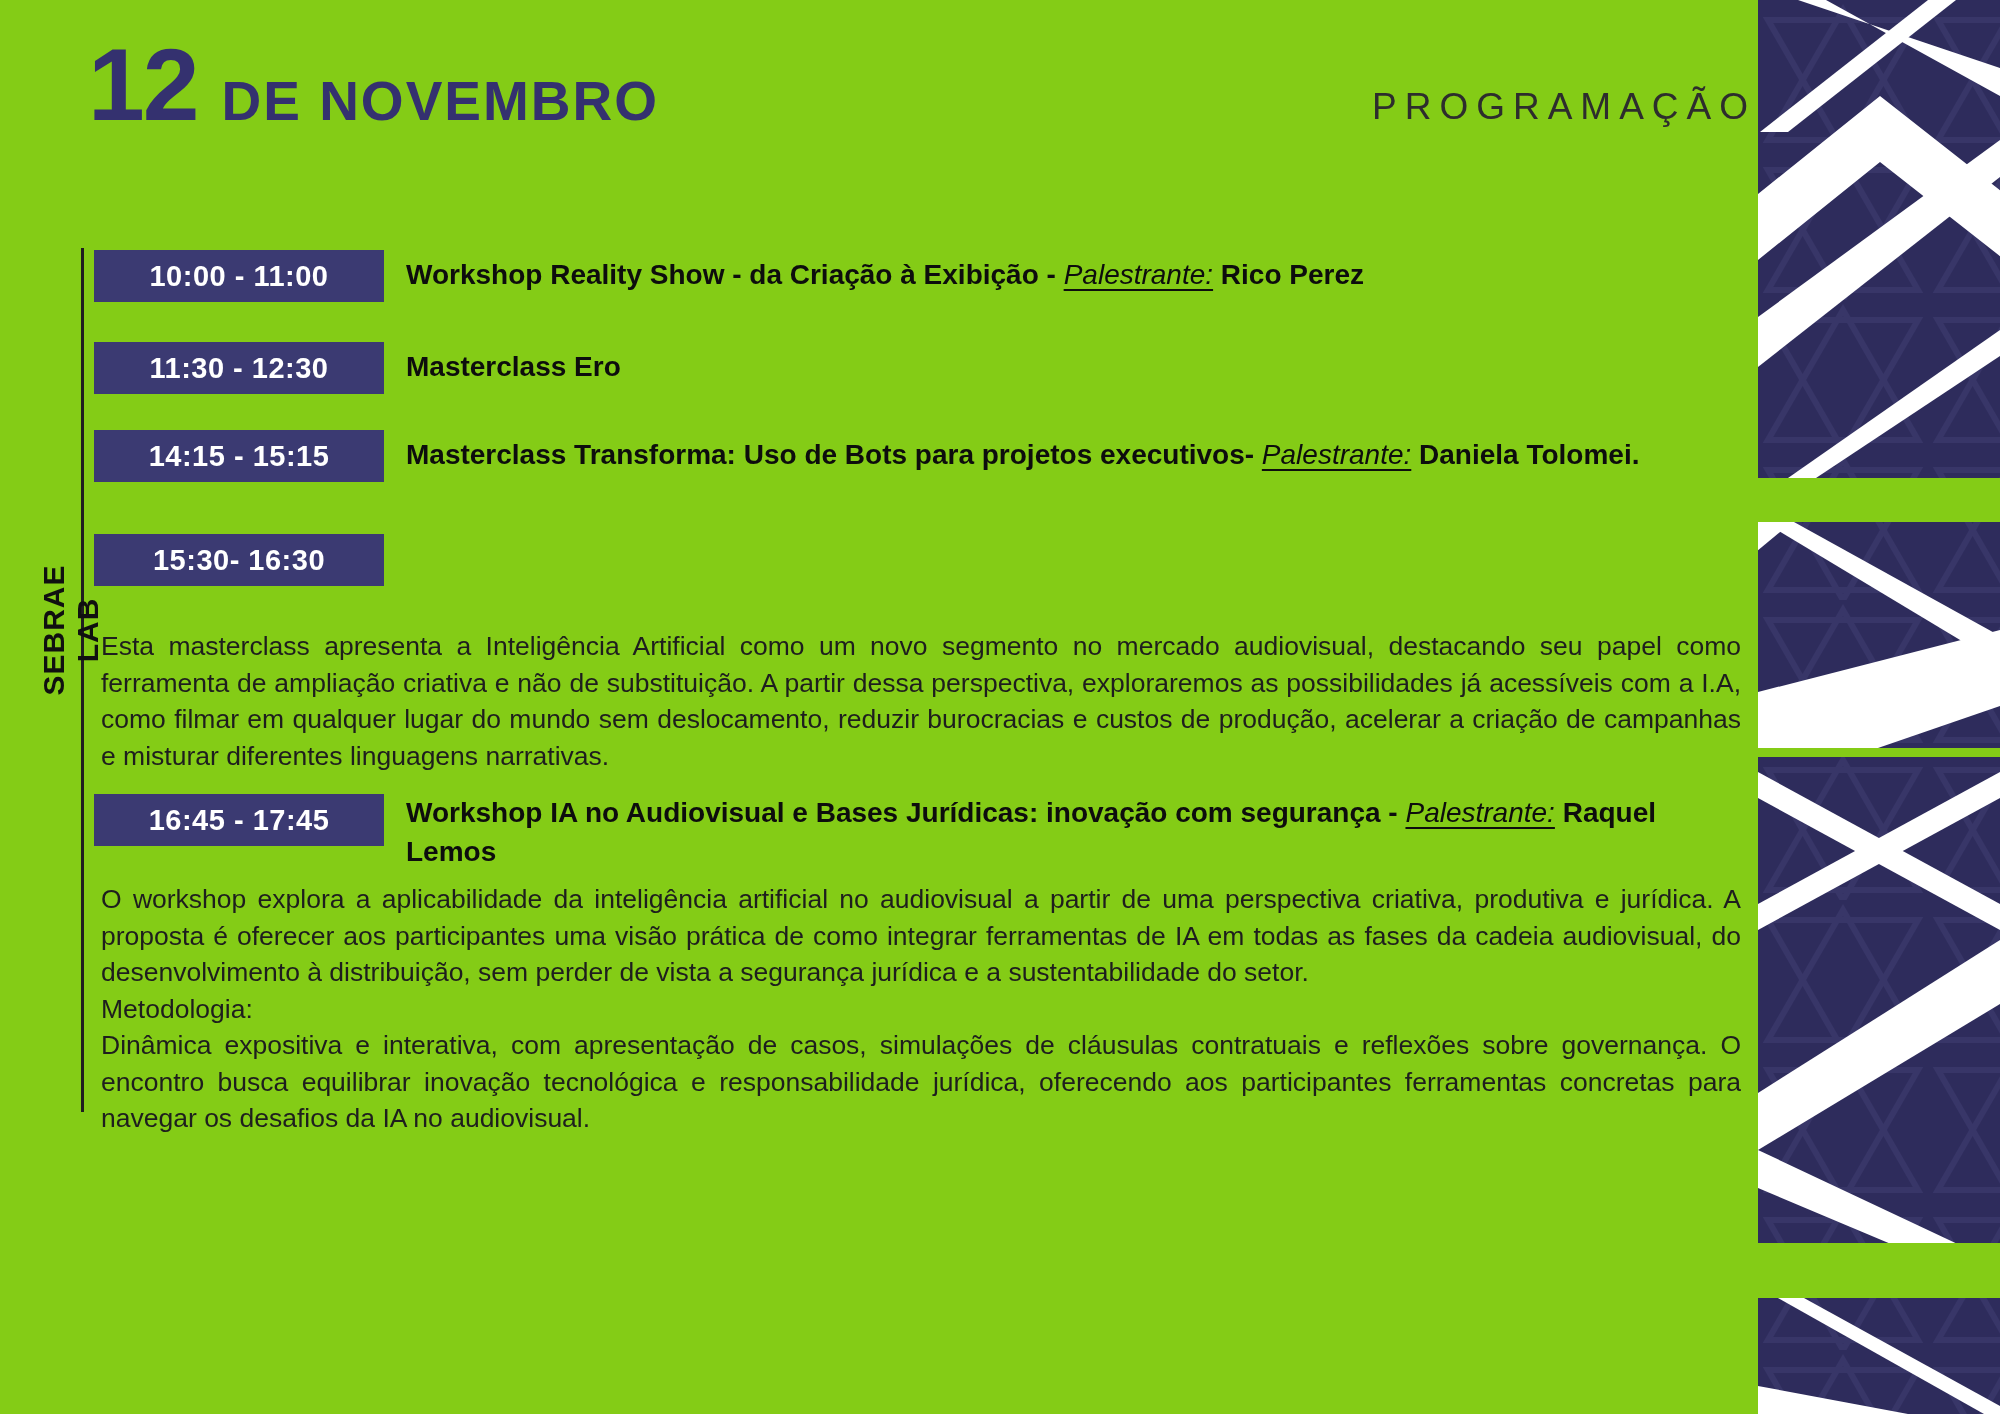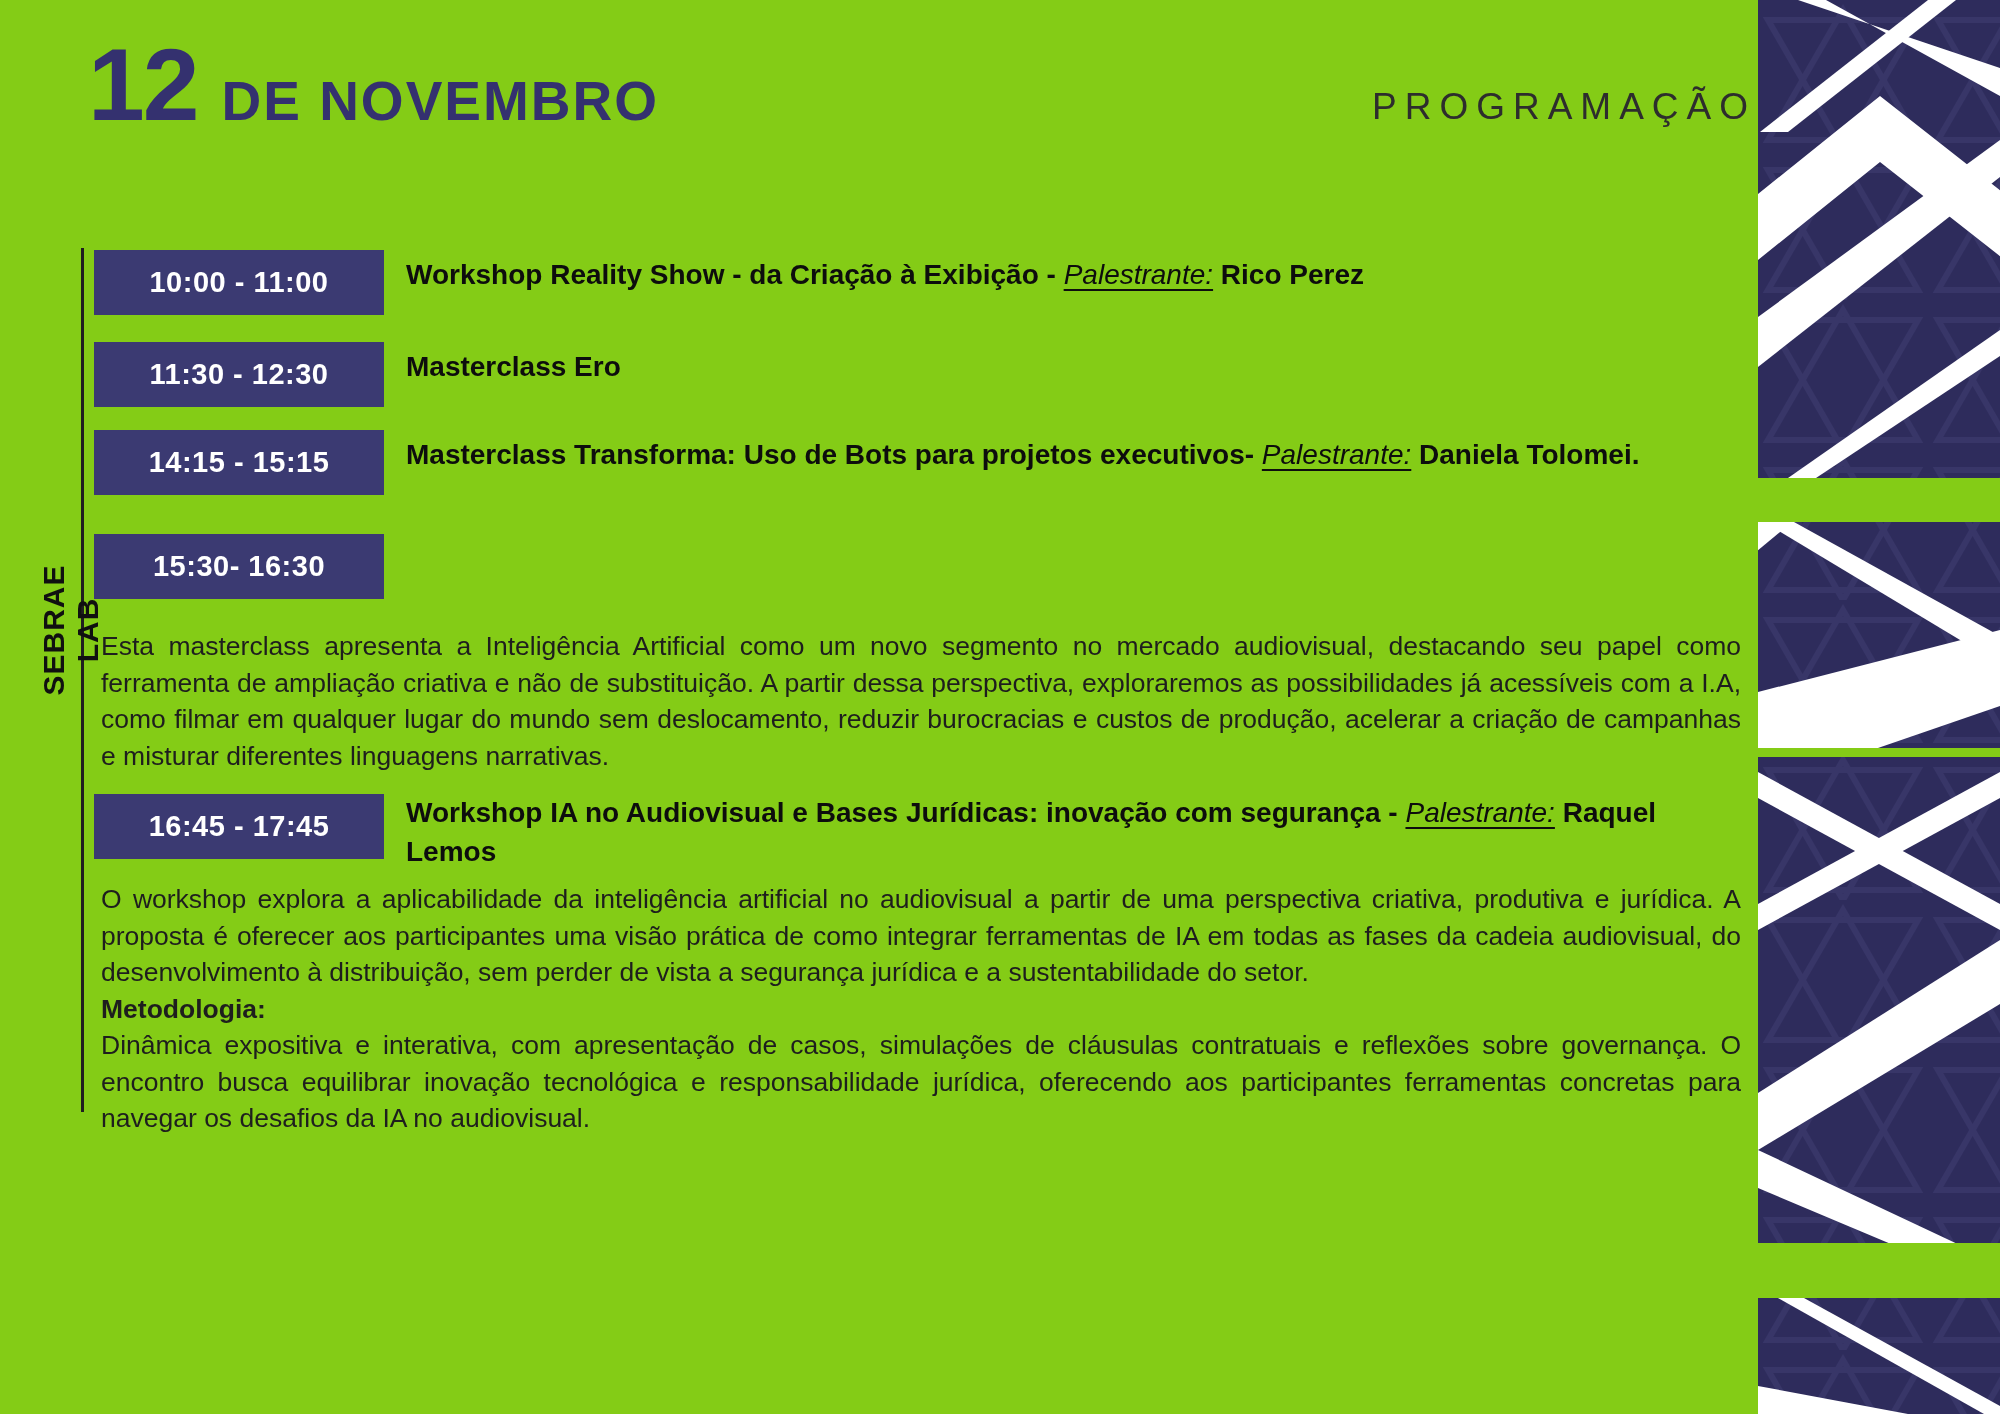--- a/index.html
+++ b/index.html
@@ -14,41 +14,41 @@
   .program-label{position:absolute;left:1372px;top:86px;font-size:37px;letter-spacing:8px;
                  color:#2d2d2d;font-weight:400;}
 
   
   .vrule{position:absolute;left:81px;top:248px;width:3px;height:864px;background:#1f1f1f;}
   .side-label{position:absolute;left:-46px;top:613px;width:200px;height:34px;line-height:34px;
               transform:rotate(-90deg);font-size:30px;font-weight:700;color:#101010;
               letter-spacing:1px;text-align:center;}
 
   
-  .badge{position:absolute;left:94px;width:290px;height:65px;background:#3b3a72;color:#ffffff;
+  .badge{position:absolute;left:94px;width:290px;height:52px;background:#3b3a72;color:#ffffff;
          font-size:29px;font-weight:700;letter-spacing:.5px;
          display:flex;align-items:center;justify-content:center;}
   .stitle{position:absolute;left:406px;font-size:28px;font-weight:700;color:#0d0d0d;
           line-height:50px;white-space:nowrap;}
   .stitle.multi{white-space:normal;line-height:39px;padding-top:5px;}
   .pl{font-style:italic;font-weight:400;text-decoration:underline;
       text-decoration-thickness:2px;text-underline-offset:5px;}
 
   .b1{top:250px}.t1{top:250px}
   .b2{top:342px}.t2{top:342px}
   .b3{top:430px}.t3{top:430px}
   .b4{top:534px}.t4{top:528px;width:1345px;}
   .b5{top:794px}.t5{top:788px;width:1300px;}
 
   .desc{position:absolute;left:101px;width:1640px;font-size:26.5px;line-height:36.5px;
         color:#1e1e1e;text-align:justify;}
   .d1{top:628px}
   .d2{top:881px}
   .desc p{margin:0;}
-  .desc .met{text-align:left;font-weight:bold;}
+  .desc .met{text-align:left;}
 
   
   .band{position:absolute;left:1758px;top:0;width:242px;height:1414px;display:block;}
 </style>
 </head>
 <body>
 
 <div class="page">
 
   <div class="date-title">

